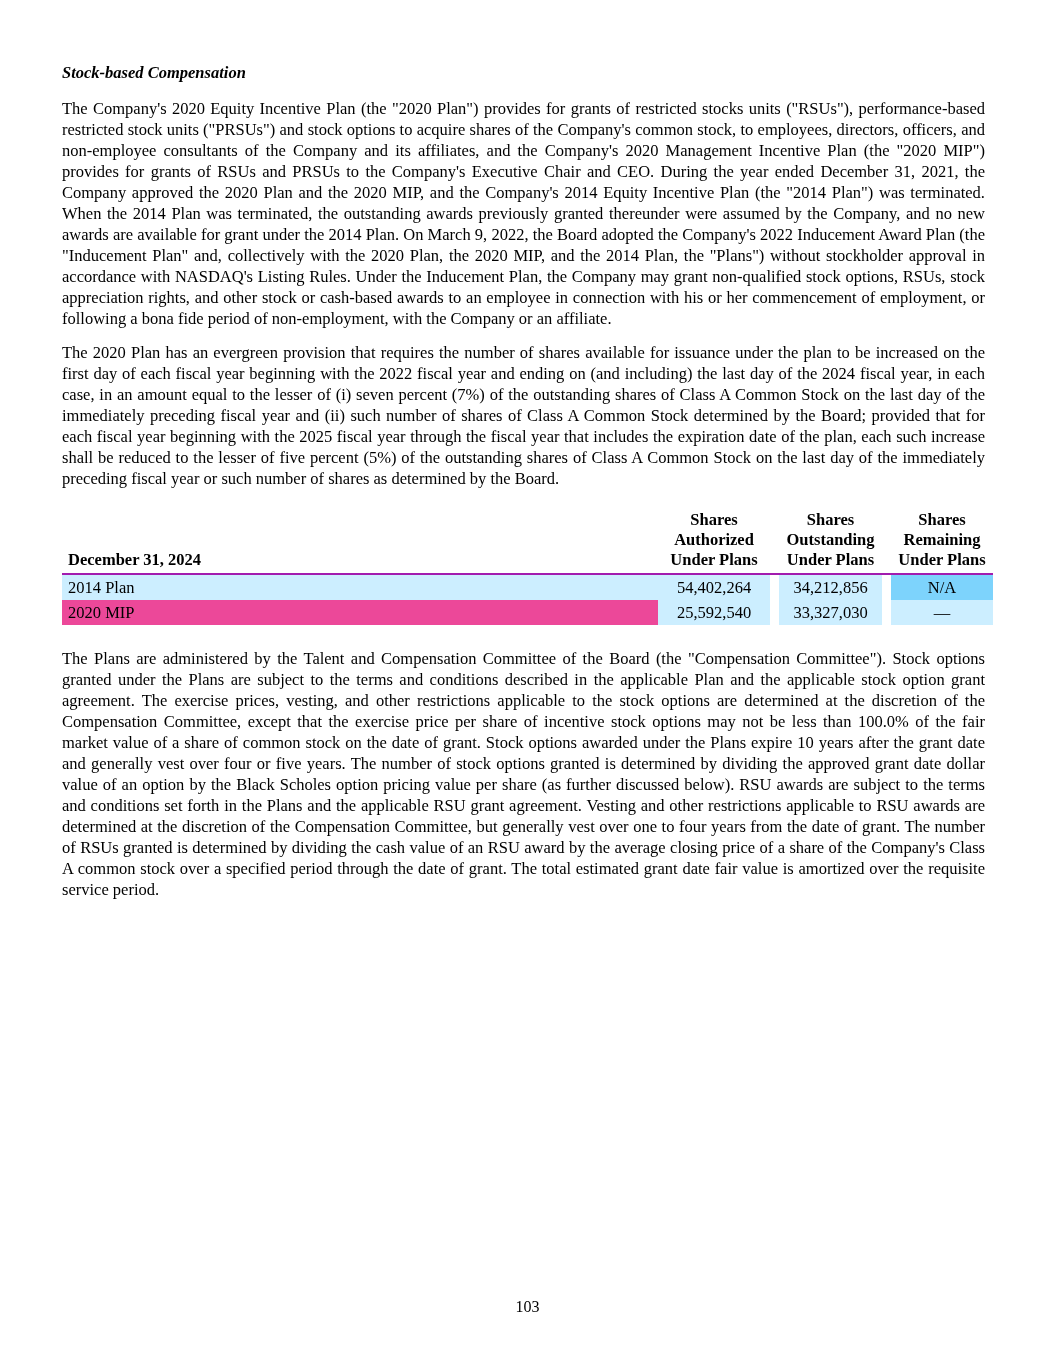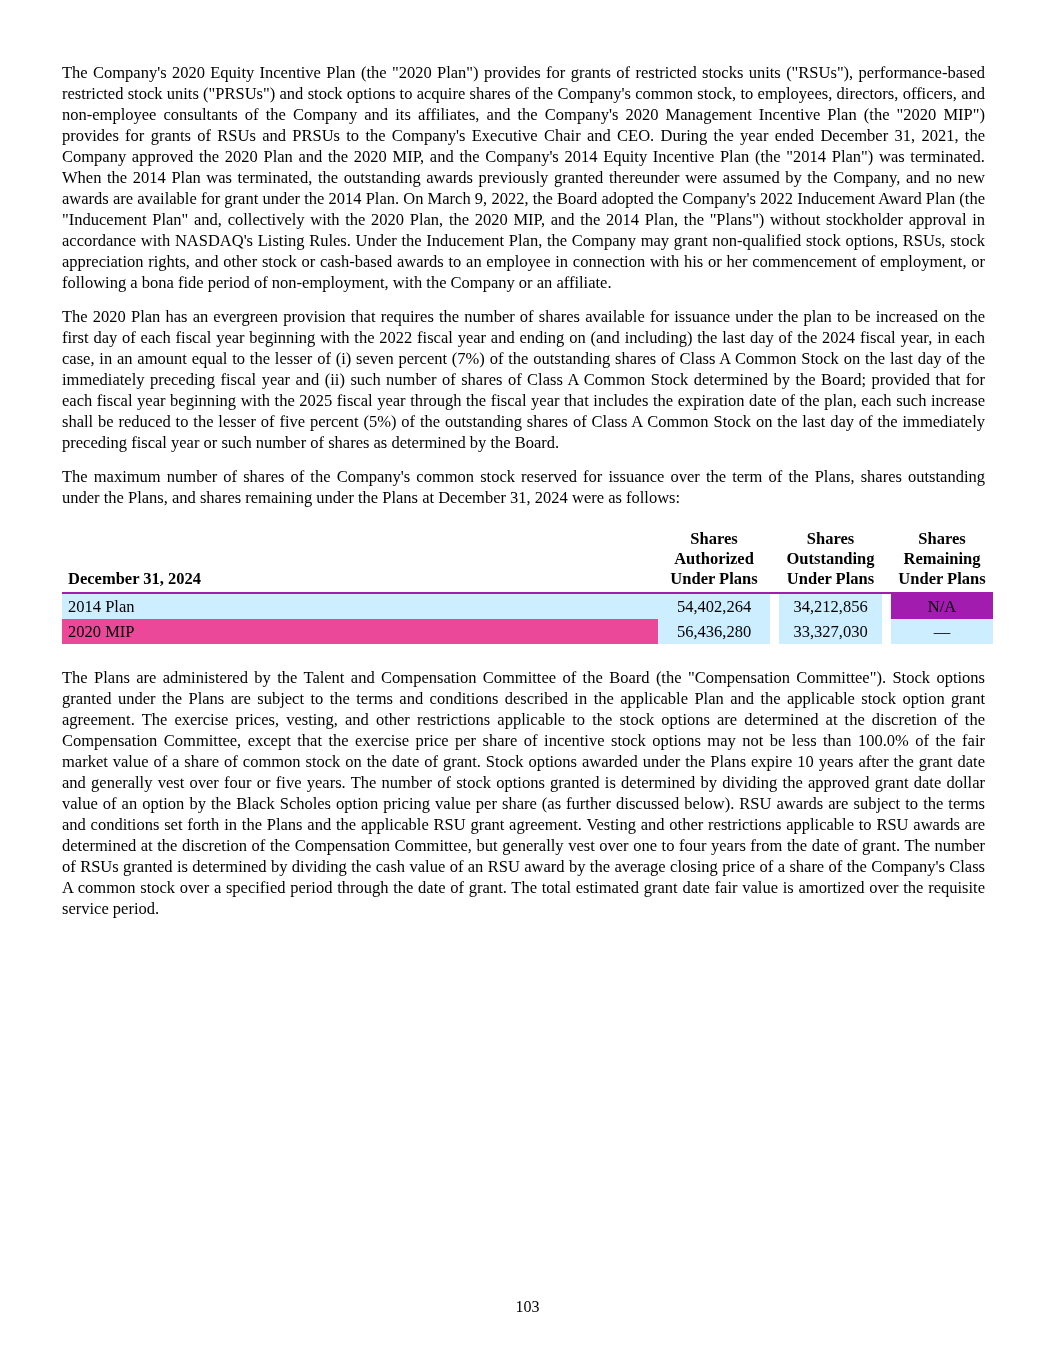--- a/index.html
+++ b/index.html
@@ -69,26 +69,26 @@
     width: 100%;
     text-align: center;
     font-size: 16px;
   }
 </style>
 </head>
 <body>
 
 <div class="page">
 
+  <div class="heading">Stock-based Compensation</div>
 
   <p class="body-para">The Company's 2020 Equity Incentive Plan (the "2020 Plan") provides for grants of restricted stocks units ("RSUs"), performance-based restricted stock units ("PRSUs") and stock options to acquire shares of the Company's common stock, to employees, directors, officers, and non-employee consultants of the Company and its affiliates, and the Company's 2020 Management Incentive Plan (the "2020 MIP") provides for grants of RSUs and PRSUs to the Company's Executive Chair and CEO. During the year ended December 31, 2021, the Company approved the 2020 Plan and the 2020 MIP, and the Company's 2014 Equity Incentive Plan (the "2014 Plan") was terminated. When the 2014 Plan was terminated, the outstanding awards previously granted thereunder were assumed by the Company, and no new awards are available for grant under the 2014 Plan.  On March 9, 2022, the Board adopted the Company's 2022 Inducement Award Plan (the "Inducement Plan" and, collectively with the 2020 Plan, the 2020 MIP, and the 2014 Plan, the "Plans") without stockholder approval in accordance with NASDAQ's Listing Rules. Under the Inducement Plan, the Company may grant non-qualified stock options, RSUs, stock appreciation rights, and other stock or cash-based awards to an employee in connection with his or her commencement of employment, or following a bona fide period of non-employment, with the Company or an affiliate.</p>
 
   <p class="body-para">The 2020 Plan has an evergreen provision that requires the number of shares available for issuance under the plan to be increased on the first day of each fiscal year beginning with the 2022 fiscal year and ending on (and including) the last day of the 2024 fiscal year, in each case, in an amount equal to the lesser of (i) seven percent (7%) of the outstanding shares of Class A Common Stock on the last day of the immediately preceding fiscal year and (ii) such number of shares of Class A Common Stock determined by the Board; provided that for each fiscal year beginning with the 2025 fiscal year through the fiscal year that includes the expiration date of the plan, each such increase shall be reduced to the lesser of five percent (5%) of the outstanding shares of Class A Common Stock on the last day of the immediately preceding fiscal year or such number of shares as determined by the Board.</p>
 
-  <p class="body-para">The maximum number of shares of the Company's common stock reserved for issuance over the term of the Plans, shares outstanding under the Plans, and shares remaining under the Plans at December 31, 2024 were as follows:</p>
 
   <table class="plans-table">
     <colgroup>
       <col style="width:596px">
       <col style="width:112px">
       <col style="width:9px">
       <col style="width:103px">
       <col style="width:9px">
       <col style="width:102px">
     </colgroup>
@@ -108,25 +108,25 @@
 Under Plans</th>
       </tr>
     </thead>
     <tbody>
       <tr class="shaded">
         <td class="label-cell" style="background: rgb(204, 238, 255);">2014 Plan</td>
         <td class="num-cell" style="background: rgb(204, 238, 255);">54,402,264</td>
         <td class="spacer"></td>
         <td class="num-cell" style="background: rgb(204, 238, 255);">34,212,856</td>
         <td class="spacer"></td>
-        <td class="num-cell" style="background: #a21caf;">N/A</td>
+        <td class="num-cell" style="background: #7dd3fc;">N/A</td>
       </tr>
       <tr class="shaded">
         <td class="label-cell" style="background: #ec4899;">2020 MIP</td>
-        <td class="num-cell" style="background: rgb(204, 238, 255);">56,436,280</td>
+        <td class="num-cell" style="background: rgb(204, 238, 255);">25,592,540</td>
         <td class="spacer"></td>
         <td class="num-cell" style="background: rgb(204, 238, 255);">33,327,030</td>
         <td class="spacer"></td>
         <td class="num-cell" style="background: rgb(204, 238, 255);">—</td>
       </tr>
     </tbody>
   </table>
 
   <p class="body-para">The Plans are administered by the Talent and Compensation Committee of the Board (the "Compensation Committee"). Stock options granted under the Plans are subject to the terms and conditions described in the applicable Plan and the applicable stock option grant agreement. The exercise prices, vesting, and other restrictions applicable to the stock options are determined at the discretion of the Compensation Committee, except that the exercise price per share of incentive stock options may not be less than 100.0% of the fair market value of a share of common stock on the date of grant. Stock options awarded under the Plans expire 10 years after the grant date and generally vest over four or five years. The number of stock options granted is determined by dividing the approved grant date dollar value of an option by the Black Scholes option pricing value per share (as further discussed below). RSU awards are subject to the terms and conditions set forth in the Plans and the applicable RSU grant agreement. Vesting and other restrictions applicable to RSU awards are determined at the discretion of the Compensation Committee, but generally vest over one to four years from the date of grant. The number of RSUs granted is determined by dividing the cash value of an RSU award by the average closing price of a share of the Company's Class A common stock over a specified period through the date of grant. The total estimated grant date fair value is amortized over the requisite service period.</p>
 

